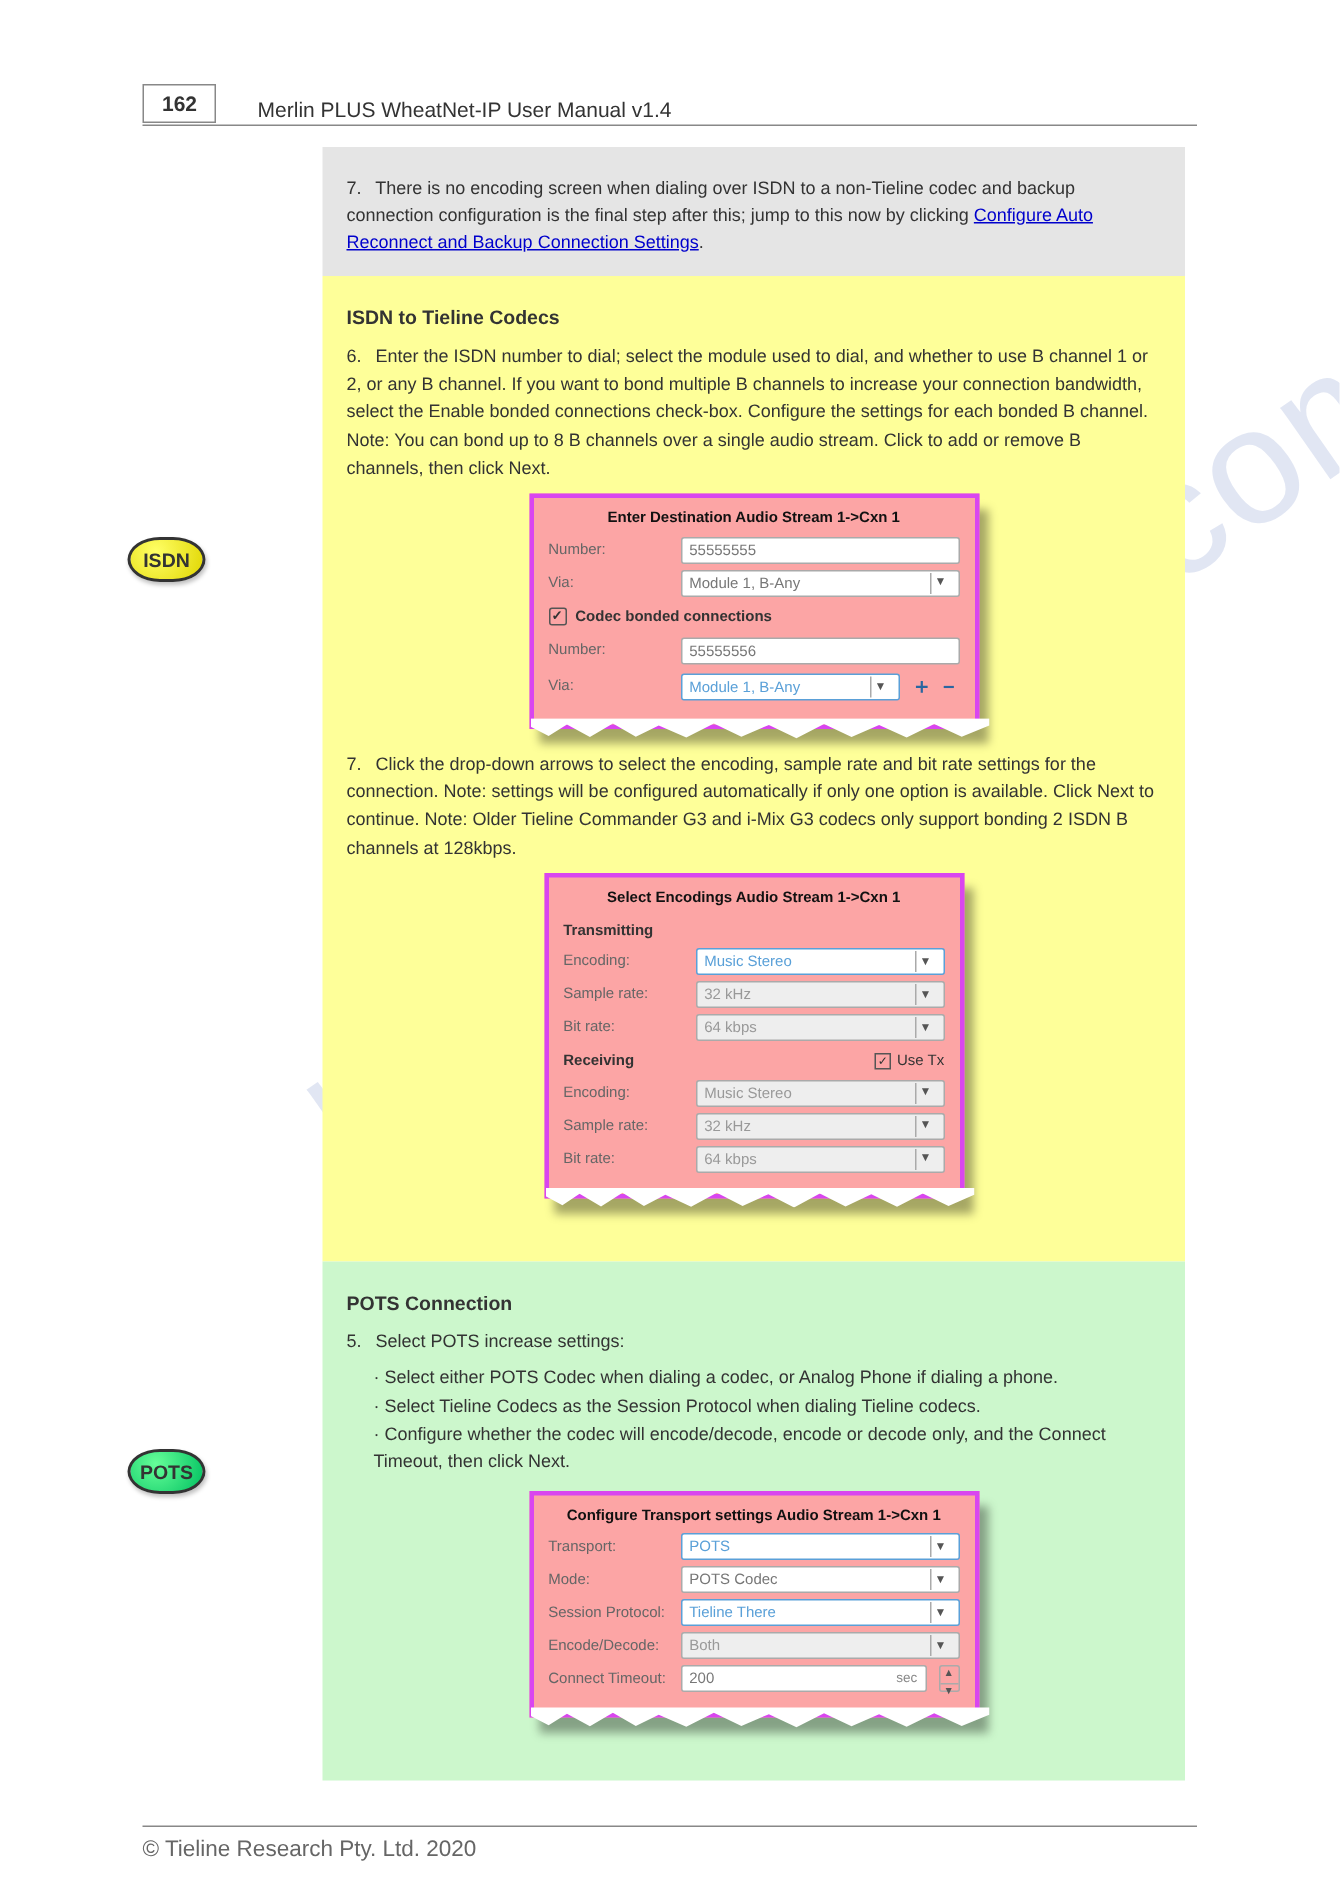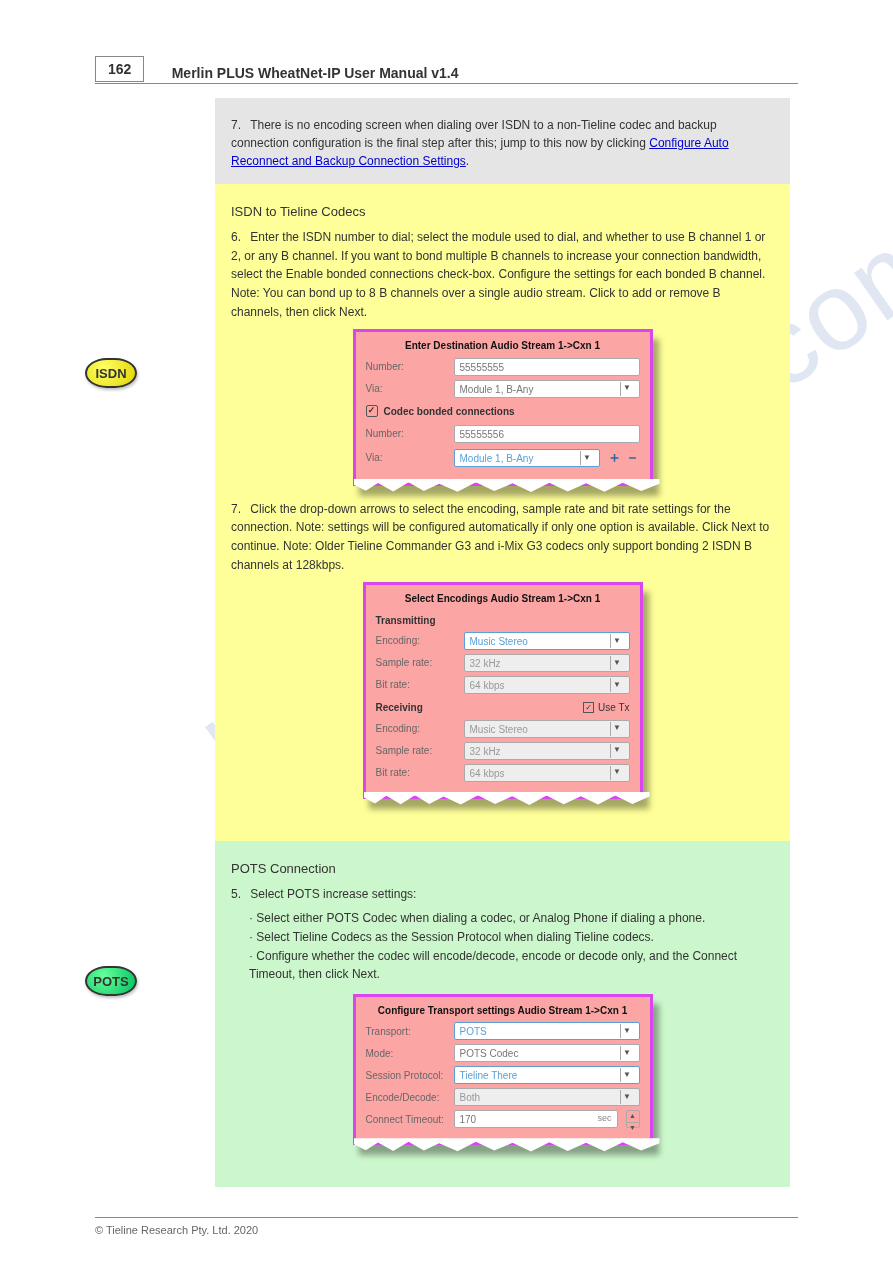--- a/index.html
+++ b/index.html
@@ -27,21 +27,21 @@
     display: inline-block;
     border: 1px solid #888;
     padding: 4px 12px;
     font-size: 14px;
     font-weight: bold;
     position: relative;
     top: -4px;
   }
   .header-title {
     font-size: 14px;
-    font-weight: bold;
+    font-weight: normal;
     margin-left: 24px;
   }
 
   .content-col {
     margin-left: 120px;
     width: 575px;
   }
 
   .gray-block {
     background: #e5e5e5;
@@ -53,21 +53,21 @@
   .gray-list-num { display: inline-block; width: 16px; }
 
   .colored-block {
     padding: 18px 16px 28px 16px;
     position: relative;
     font-size: 12px;
     line-height: 1.55;
   }
   .yellow { background: #feff99; }
   .green  { background: #ccf7cc; }
-  .block-title { font-weight: normal; font-size: 13px; margin-bottom: 6px; }
+  .block-title { font-weight: bold; font-size: 13px; margin-bottom: 6px; }
   .num-para { margin-bottom: 6px; }
   .num-para .n { display: inline-block; width: 16px; }
 
   .badge {
     position: absolute;
     left: 85px;
     width: 52px; height: 30px;
     border-radius: 50% / 60%;
     border: 2px solid #333;
     display: flex;
@@ -156,21 +156,21 @@
   .dlg-section .use-tx { margin-left:auto; font-weight:normal; display:flex; align-items:center; gap:4px; font-size:10px; }
   .dlg-section .use-tx .cb { width:11px; height:11px; border:1px solid #555; display:flex; align-items:center; justify-content:center; font-size:8px; }
 
   .plus-minus { display:flex; gap:4px; }
   .plus-minus span { font-size:14px; font-weight:bold; color:#2a66a0; }
 
   .footer {
     margin-top: 30px;
     border-top: 1px solid #888;
     padding-top: 6px;
-    font-size: 11px;
+    font-size: 15px;
     color: #666;
     display: flex;
     justify-content: space-between;
   }
 </style>
 </head>
 <body>
 
 <div class="page">
 
@@ -347,21 +347,21 @@
         <div class="dlg-row">
           <label>Encode/Decode:</label>
           <div class="field dis">
             <span>Both</span>
             <span class="caret">▼</span>
           </div>
         </div>
         <div class="dlg-row">
           <label>Connect Timeout:</label>
           <div class="field" style="flex:1;">
-            <span>170</span>
+            <span>200</span>
             <span style="margin-left:auto; font-size:9px; color:#888;">sec</span>
           </div>
           <div class="spinner">
             <span>▲</span>
             <span>▼</span>
           </div>
         </div>
       </div>
     </div>
 

